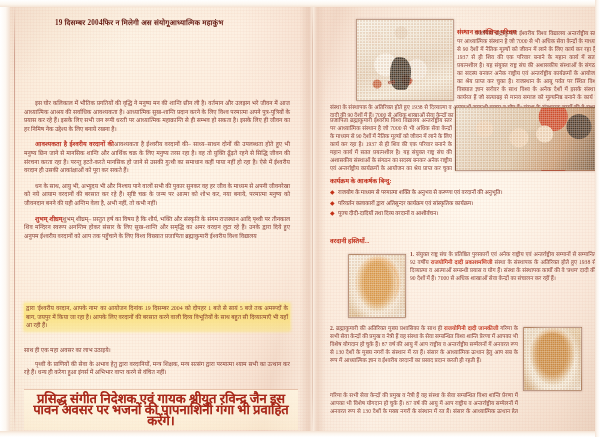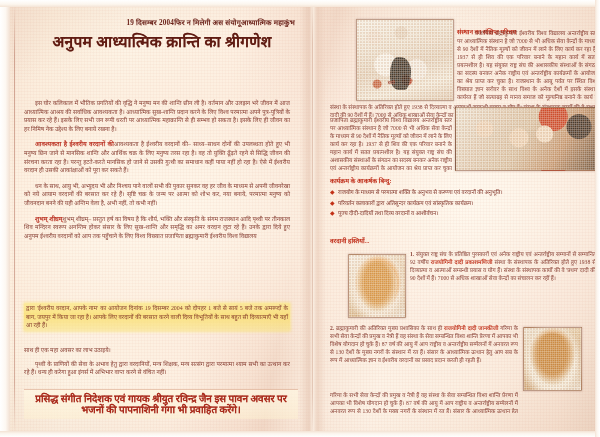--- a/index.html
+++ b/index.html
@@ -62,21 +62,21 @@
   .hilite{position:relative;z-index:11;
      background:linear-gradient(180deg,rgba(252,232,120,.62),rgba(250,222,96,.72) 45%,rgba(248,226,120,.5));
      box-shadow:0 0 3px 1px rgba(250,228,110,.55);
      padding:1px 2px;border-radius:1px}
 
   
   .announce{position:absolute;left:24px;top:389px;width:262px;z-index:12;
      background:linear-gradient(180deg,rgba(255,247,226,.75),rgba(253,240,210,.55));
      border-top:1px solid rgba(196,120,96,.35);
      padding:3px 6px 4px 6px;}
-  .announce p{margin:0;font-size:10px;line-height:11px;color:#a8281a;font-weight:bold;text-align:center;
+  .announce p{margin:0;font-size:13px;line-height:11px;color:#a8281a;font-weight:bold;text-align:center;
      text-shadow:0 0 .5px rgba(168,40,26,.4)}
 
   
   .r-body{font-size:5.6px;line-height:8.0px;color:#7d2f24;text-align:justify;opacity:.92}
   .sec-head{font-size:6.4px;font-weight:bold;color:#bf2b17}
   .bullet-row{display:flex;gap:3px;align-items:flex-start;margin-bottom:2.5px}
   .bullet-dot{color:#c23016;font-size:6px;line-height:8px;flex:0 0 5px}
   .bullet-txt{font-size:5.6px;line-height:8px;color:#7d2f24;flex:1}
 
   
@@ -135,28 +135,27 @@
      border-radius:48% 50% 44% 52%/40% 42% 60% 58%;
      background:radial-gradient(ellipse at 50% 40%, rgba(200,136,62,.8) 0 45%, rgba(238,224,198,.6) 72%, rgba(0,0,0,0) 100%)}
 </style>
 </head>
 <body>
 
 <div id="scan">
 
   <div class="rule-left"></div>
 
-  <div class="pg" style="left:55px;top:17px;width:240px;display:flex;justify-content:flex-end;">
+  <div class="pg" style="left:55px;top:17px;width:240px;display:flex;justify-content:flex-start;">
     <span class="hd-line blur">19 दिसम्बर 2004</span>
     <span class="hd-line blur">फिर न मिलेगी अस संयोगू</span>
     <span class="hd-line blur">आध्यात्मिक महाकुंभ</span>
   </div>
 
   <div class="pg" style="left:26px;top:30px;width:272px;text-align:center;">
-    <div class="title1">अनुपम आध्यात्मिक क्रान्ति का श्रीगणेश</div>
   </div>
 
   <div class="pg" style="left:24px;top:99px;width:266px;">
 
     <p class="body ind blur" style="margin:0 0 7px 0">इस घोर कलिकाल में भौतिक प्रगतियों की वृद्धि ने मनुष्य मन की शान्ति छीन ली है। वर्तमान और उलझन भरे जीवन में आज आध्यात्मिक आश्रय की सर्वाधिक आवश्यकता है। आध्यात्मिक सुख-शान्ति प्रदान करने के लिए विश्व परमात्मा अपने पुत्र-पुत्रियों के प्रयास कर रहे हैं। इसके लिए सभी जन रूपी धरती पर आध्यात्मिक महाक्रान्ति से ही सम्भव हो सकता है। इसके लिए ही जीवन का हर निमिष नेक उद्देश्य के लिए बनाये रखना है।</p>
 
     <p class="body ind blur" style="margin:0 0 7px 0">
       <span class="redt">आवश्यकता है ईश्वरीय वरदानों की</span><span>आवश्यकता है ईश्वरीय वरदानों की– साध्य–साधन दोनों की उपलब्धता होते हुए भी मनुष्य छिन जाने से मानसिक शान्ति और आर्थिक चक्र के लिए मनुष्य तरस रहा है। वह तो युक्ति ढूँढ़ते रहने से सिद्धि जीवन की संरचना करता रहा है। परन्तु हटते-करते मानसिक हो जाने से उसकी गुत्थी का समाधान कहीं पाया नहीं हो रहा है। ऐसे में ईश्वरीय वरदान ही उसकी आकांक्षाओं को पूरा कर सकते हैं।</span>
     </p>
 

